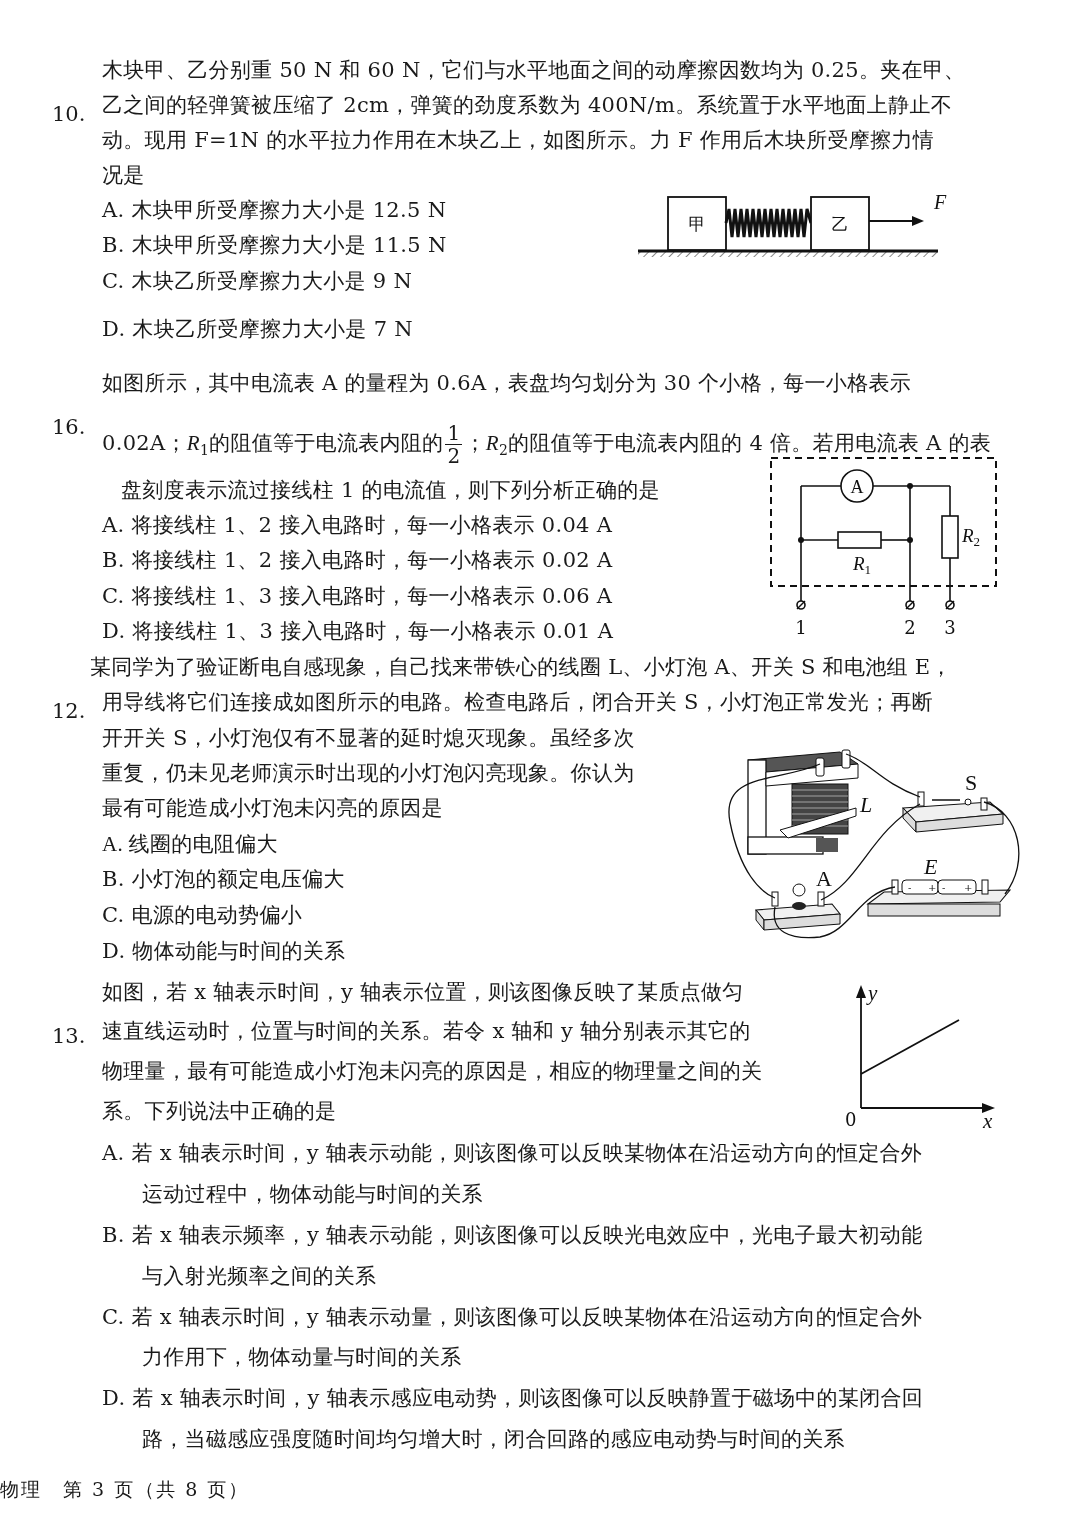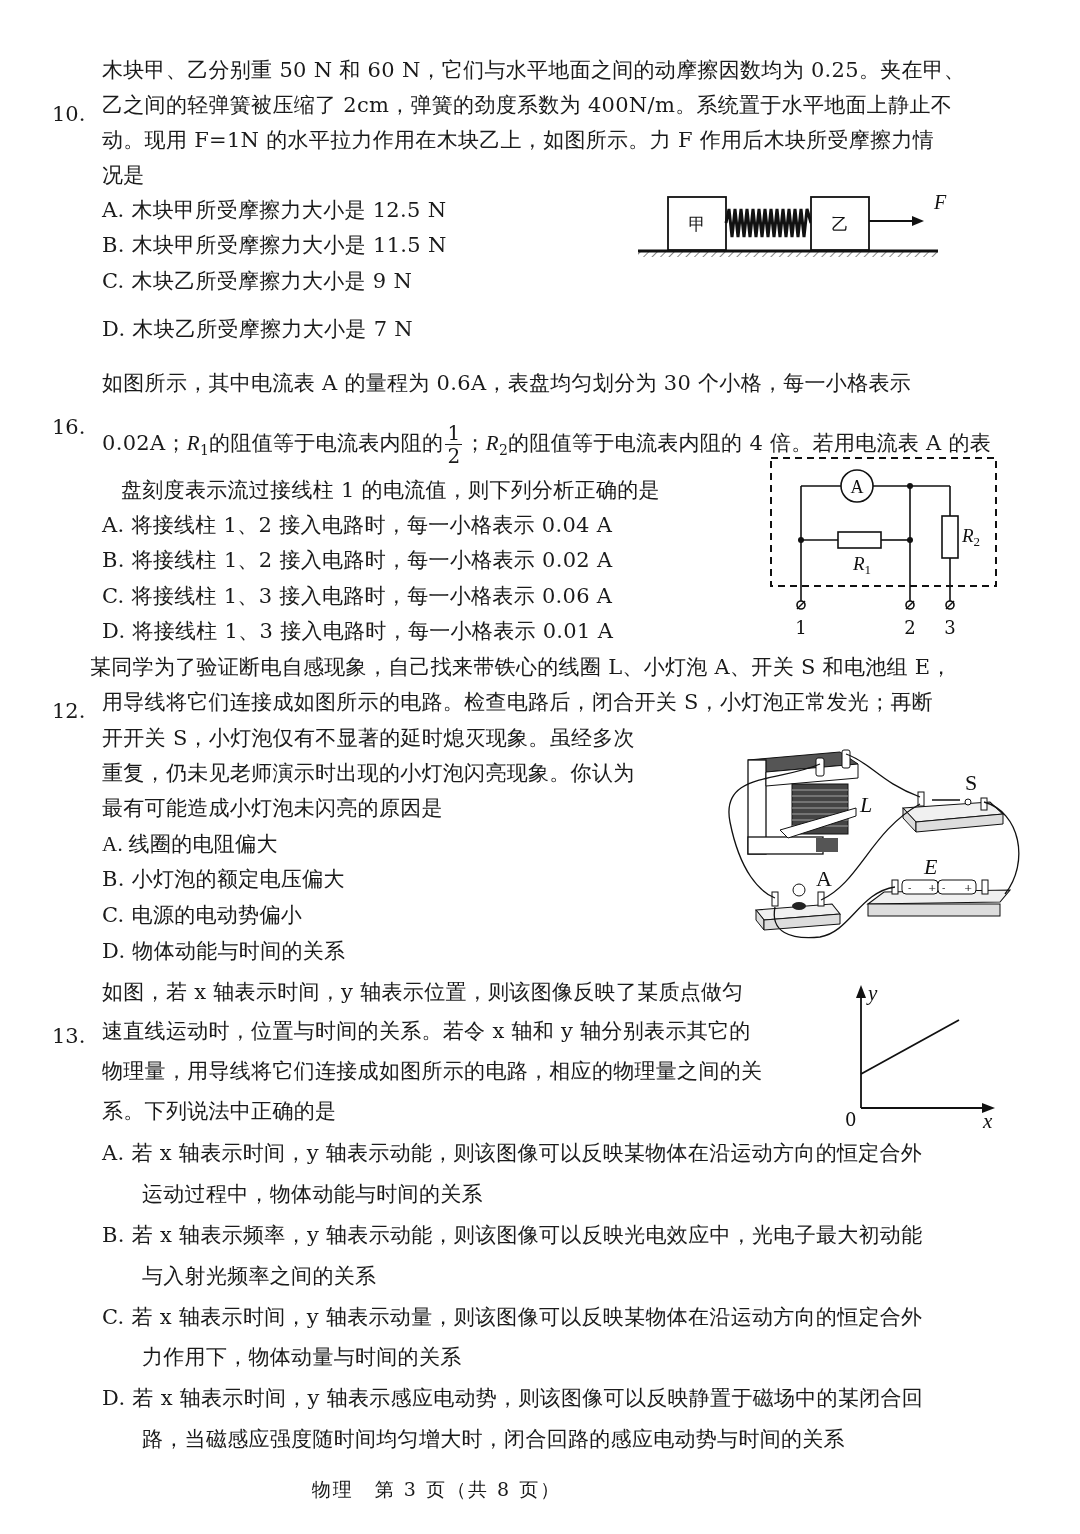--- a/index.html
+++ b/index.html
@@ -6,21 +6,21 @@
   body { width:1080px; height:1534px; position:relative; overflow:hidden;
          font-family:"DejaVu Serif","Liberation Serif",serif; color:#1a1a1a; }
   .line { position:absolute; font-size:21px; line-height:28px; white-space:nowrap; letter-spacing:0.3px; }
   .num { position:absolute; font-size:21px; line-height:28px;margin-top:44px; }
   i.v { font-style:italic; font-family:"Liberation Serif",serif; }
   .frac { display:inline-block; vertical-align:middle; text-align:center; font-size:20px; line-height:22px; margin:0 2px; }
   .frac span { display:block; }
   .frac .n { border-bottom:1.5px solid #1a1a1a; padding:0 2px; }
   sub { font-size:14px; }
   .fig { position:absolute; }
-  .footer { position:absolute; left:0; width:873px; top:1477px; text-align:center; font-size:19px; letter-spacing:2px; }
+  .footer { position:absolute; left:0; width:873px; top:1477px; text-align:left; font-size:19px; letter-spacing:2px; }
 </style>
 </head>
 <body>
 
 <div>
   <div class="num" style="left:52px;top:56px;">10.</div>
   <div class="line" style="left:102px;top:56px;">木块甲、乙分别重 50 N 和 60 N，它们与水平地面之间的动摩擦因数均为 0.25。夹在甲、</div>
   <div class="line" style="left:102px;top:91px;">乙之间的轻弹簧被压缩了 2cm，弹簧的劲度系数为 400N/m。系统置于水平地面上静止不</div>
   <div class="line" style="left:102px;top:126px;">动。现用 F=1N 的水平拉力作用在木块乙上，如图所示。力 F 作用后木块所受摩擦力情</div>
   <div class="line" style="left:102px;top:161px;">况是</div>
@@ -181,21 +181,21 @@
       <path d="M264,60 C300,70 310,120 285,152"></path>
       <path d="M175,145 C140,150 130,190 100,195 C70,198 50,190 55,165"></path>
     </g>
   </svg>
 </div>
 
 <div>
   <div class="num" style="left:52px;top:978px;">13.</div>
   <div class="line" style="left:102px;top:978px;">如图，若 x 轴表示时间，y 轴表示位置，则该图像反映了某质点做匀</div>
   <div class="line" style="left:102px;top:1017px;text-align:right;">速直线运动时，位置与时间的关系。若令 x 轴和 y 轴分别表示其它的</div>
-  <div class="line" style="left:102px;top:1057px;">物理量，用导线将它们连接成如图所示的电路，相应的物理量之间的关</div>
+  <div class="line" style="left:102px;top:1057px;">物理量，最有可能造成小灯泡未闪亮的原因是，相应的物理量之间的关</div>
   <div class="line" style="left:102px;top:1097px;">系。下列说法中正确的是</div>
 
   <div class="line" style="left:102px;top:1139px;"><span>A.</span> <span>若 x 轴表示时间，y 轴表示动能，则该图像可以反映某物体在沿运动方向的恒定合外</span></div>
   <div class="line" style="left:142px;top:1180px;">运动过程中，物体动能与时间的关系</div>
   <div class="line" style="left:102px;top:1221px;"><span>B.</span> <span>若 x 轴表示频率，y 轴表示动能，则该图像可以反映光电效应中，光电子最大初动能</span></div>
   <div class="line" style="left:142px;top:1262px;">与入射光频率之间的关系</div>
   <div class="line" style="left:102px;top:1303px;"><span>C.</span> <span>若 x 轴表示时间，y 轴表示动量，则该图像可以反映某物体在沿运动方向的恒定合外</span></div>
   <div class="line" style="left:142px;top:1343px;">力作用下，物体动量与时间的关系</div>
   <div class="line" style="left:102px;top:1384px;"><span>D.</span> <span>若 x 轴表示时间，y 轴表示感应电动势，则该图像可以反映静置于磁场中的某闭合回</span></div>
   <div class="line" style="left:142px;top:1425px;">路，当磁感应强度随时间均匀增大时，闭合回路的感应电动势与时间的关系</div>

